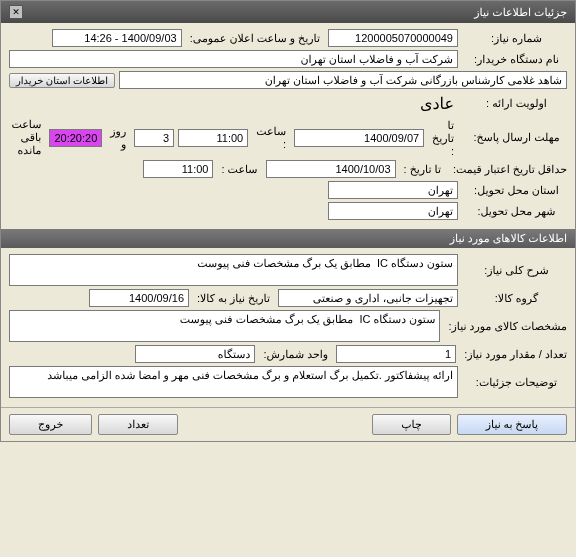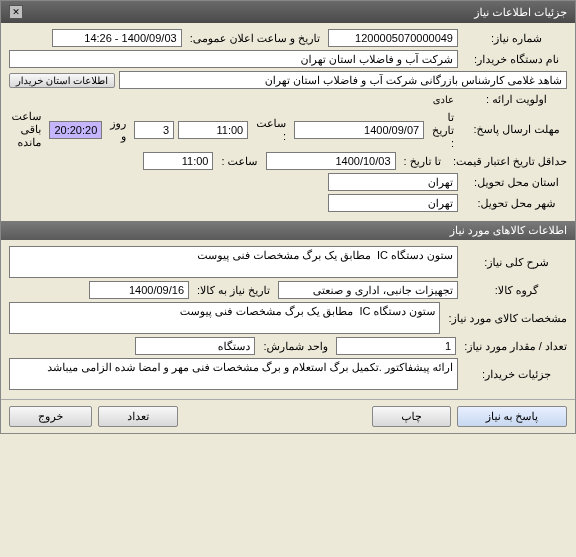--- a/index.html
+++ b/index.html
@@ -71,31 +71,31 @@
     font-family: Tahoma, Arial, sans-serif;
     font-size: 11px;
     height: 18px;
     direction: rtl;
   }
   .field-wide { flex: 1; min-width: 0; }
   .field-med { width: 130px; }
   .field-sm { width: 70px; }
   .field-xs { width: 40px; }
   .time-yellow {
-    background: #c4b5fd;
+    background: #d946ef;
     border: 1px solid #7a7a7a;
     padding: 2px 4px;
     font-size: 11px;
     height: 18px;
     width: 60px;
     text-align: center;
   }
   .static-text {
     padding: 2px 4px;
-    font-size: 10px;
+    font-size: 16px;
   }
   .btn-small {
     background: linear-gradient(to bottom, #f8f8f8, #d8d8d8);
     border: 1px solid #888;
     padding: 1px 6px;
     font-size: 10px;
     font-family: Tahoma;
     cursor: pointer;
     border-radius: 2px;
   }
@@ -214,21 +214,21 @@
     </div>
 
     <div class="row">
       <span class="label">تعداد / مقدار مورد نیاز:</span>
       <input type="text" class="field" style="width: 120px;" value="1">
       <span class="label-sm">واحد شمارش:</span>
       <input type="text" class="field" style="width: 120px;" value="دستگاه">
     </div>
 
     <div class="row">
-      <span class="label">جزئیات خریدار:</span>
+      <span class="label">توضیحات جزئیات:</span>
       <textarea class="field field-wide" style="">ارائه پیشفاکتور .تکمیل برگ استعلام و برگ مشخصات فنی مهر و امضا شده الزامی میباشد</textarea>
     </div>
 
   </div>
 
   <div class="bottom-bar">
     <button class="btn primary">پاسخ به نیاز</button>
     <button class="btn">چاپ</button>
     <span class="spacer"></span>
     <button class="btn">تعداد</button>

